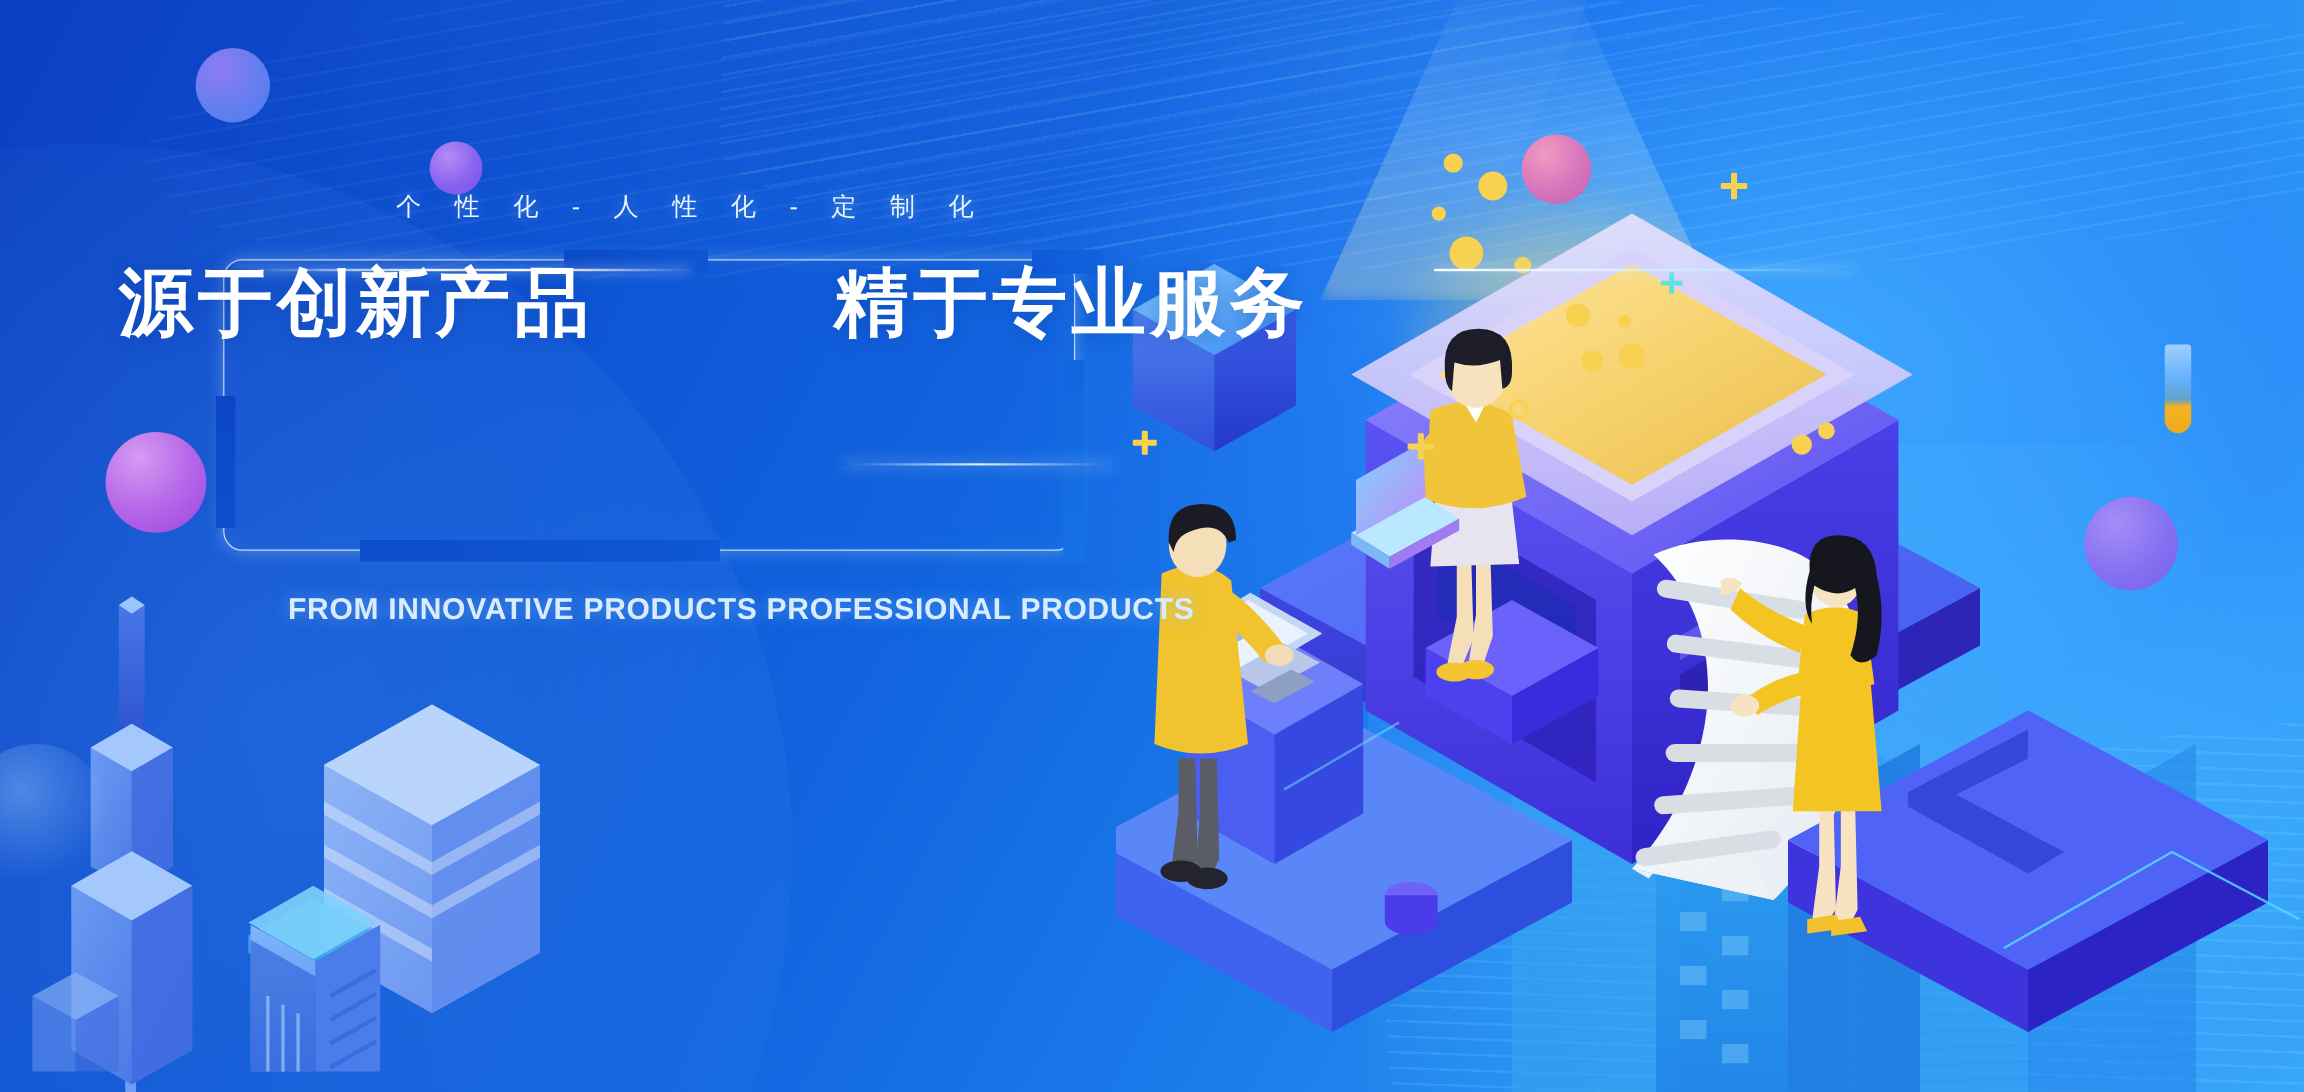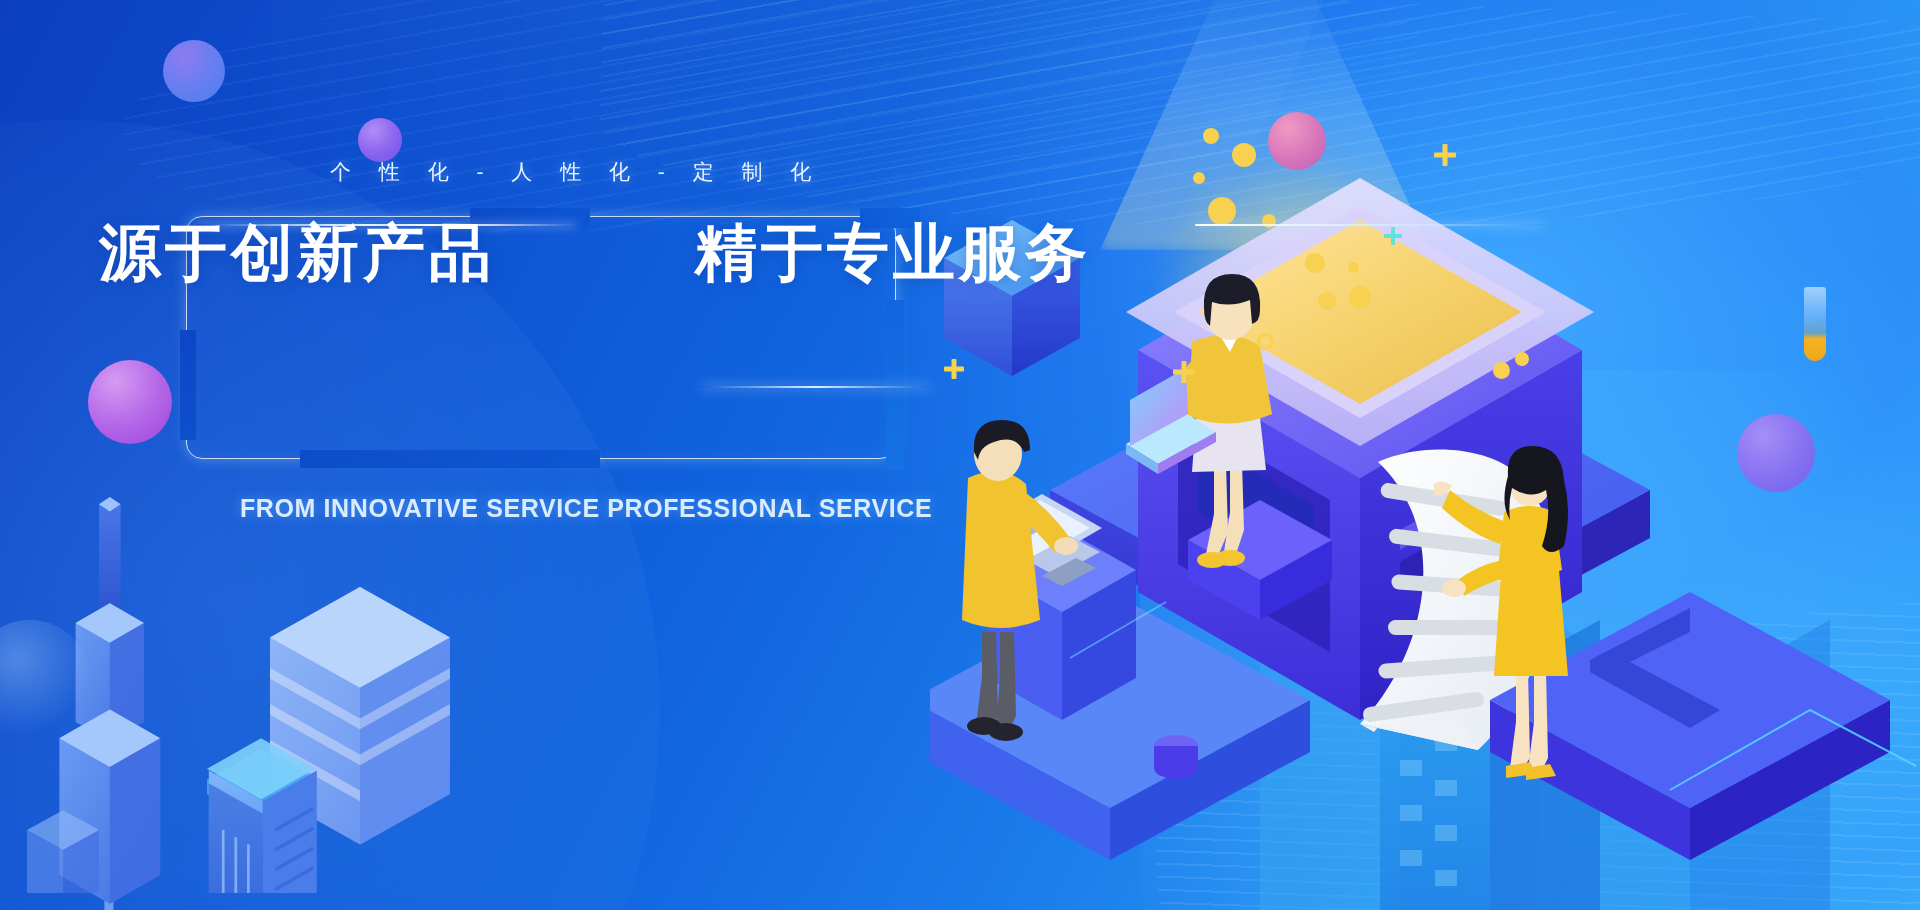--- a/index.html
+++ b/index.html
@@ -541,15 +541,15 @@
 
   <div class="glow-line gl1"></div>
   <div class="glow-line gl2"></div>
   <div class="glow-line gl3"></div>
 
   <div class="headline">
     <div class="hl-line hl-1">源于创新产品</div>
     <div class="hl-line hl-2">精于专业服务</div>
   </div>
 
-  <div class="subtitle">FROM INNOVATIVE SERVICE PROFESSIONAL SERVICE</div>
+  <div class="subtitle">FROM INNOVATIVE PRODUCTS PROFESSIONAL PRODUCTS</div>
 
 </div>
 
 </body></html>

